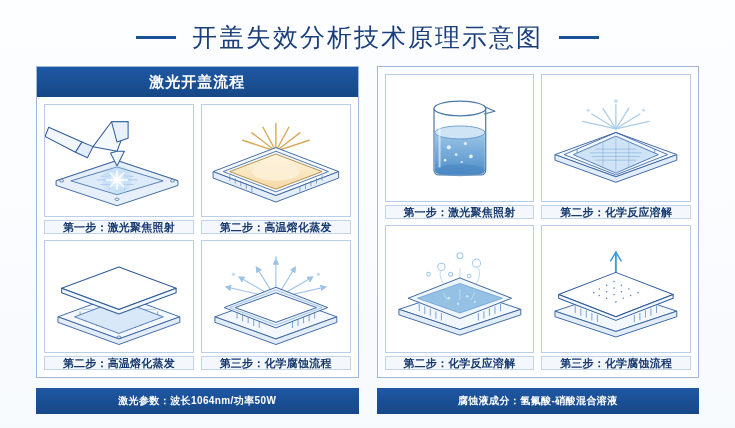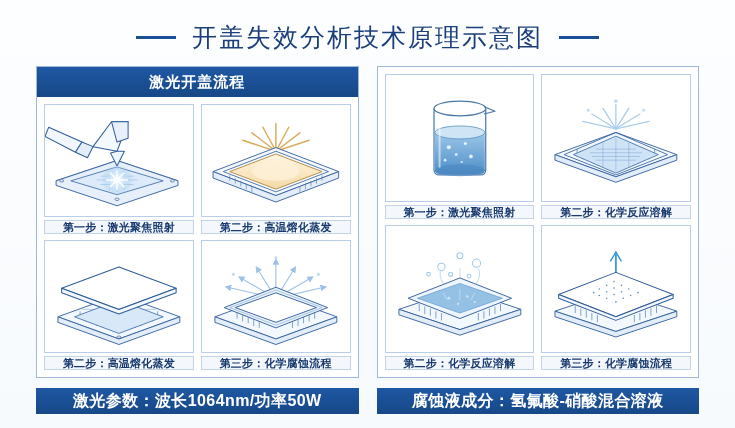--- a/index.html
+++ b/index.html
@@ -129,21 +129,21 @@
     left: 36px;
     width: 663px;
     height: 26px;
     display: flex;
     gap: 18px;
   }
   .footer-bar {
     flex: 1 1 0;
     background: linear-gradient(180deg, #1e57a3 0%, #174887 100%);
     color: #ffffff;
-    font-size: 16px;
+    font-size: 10px;
     font-weight: bold;
     display: flex;
     align-items: center;
     justify-content: center;
     letter-spacing: 0.4px;
     white-space: nowrap;
   }
 </style>
 </head>
 <body>

